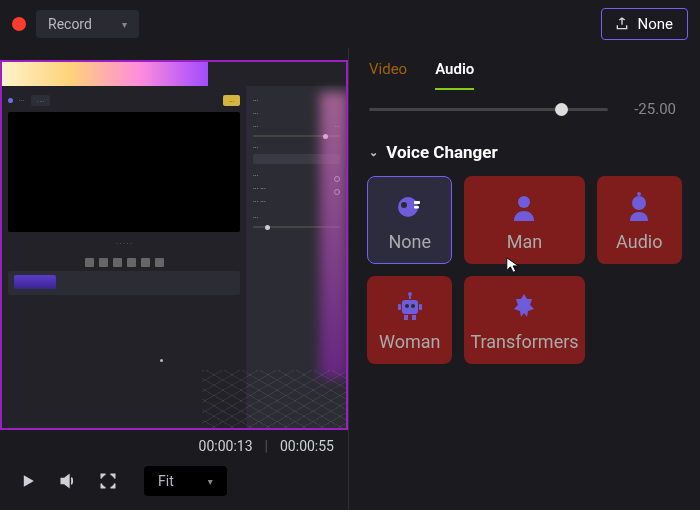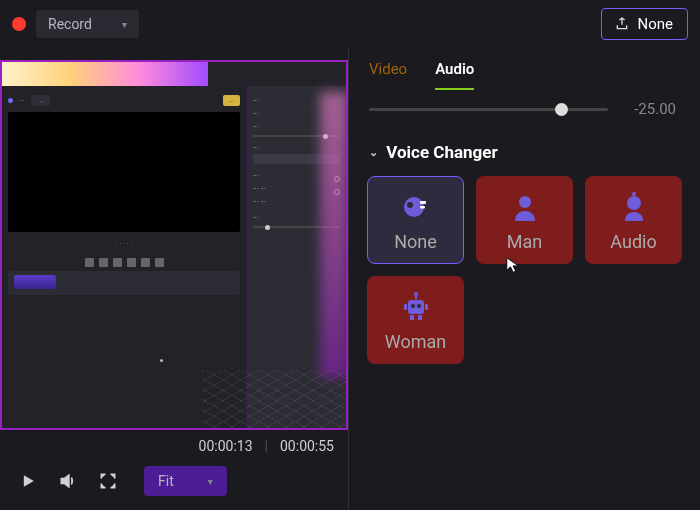--- a/index.html
+++ b/index.html
@@ -40,21 +40,21 @@
 .glow-r { position:absolute; right:-2px; top:30px; bottom:50px; width:28px; background: linear-gradient(#ff8cdb,#9a20c4); filter: blur(6px); opacity:.55;}
 .wire { position:absolute; right:-6px; bottom:-12px; width:150px; height:70px; background:
   repeating-linear-gradient(30deg, transparent, transparent 8px, rgba(200,200,210,.09) 8px, rgba(200,200,210,.09) 9px),
   repeating-linear-gradient(-30deg, transparent, transparent 8px, rgba(200,200,210,.09) 8px, rgba(200,200,210,.09) 9px);}
 .dot-c { position:absolute; left:46%; bottom:18%; width:3px; height:3px; background:#bbb; border-radius:50%;}
 
 .time-row { display:flex; justify-content: flex-end; gap:12px; font-size:14px; color:#d0d0d8; padding: 8px 14px 0 0;}
 .time-sep { color:#555;}
 .ctrl-row { display:flex; align-items:center; gap:20px; padding: 12px 10px 6px 18px;}
 .ctrl-row svg { width:20px; height:20px; fill:#d0d0d8; cursor:pointer;}
-.fit-dd { display:flex; align-items:center; gap:34px; background:#4c1d95; padding:7px 14px; border-radius:4px; font-size:14px; cursor:pointer; margin-left:6px;}
+.fit-dd { display:flex; align-items:center; gap:34px; background:#000000; padding:7px 14px; border-radius:4px; font-size:14px; cursor:pointer; margin-left:6px;}
 
 .panel-col { flex:1; border-left:1px solid #2f2f38; display:flex; flex-direction:column; }
 .tabs { display:flex; gap:28px; padding: 12px 20px 0; font-size:15px; }
 .tab { padding-bottom: 10px; cursor:pointer; color:#a16207; }
 .tab.active { color:#fff; font-weight:600; border-bottom:2px solid #84cc16;}
 .slider-row { display:flex; align-items:center; gap:12px; padding: 10px 24px 6px 20px;}
 .slider-track { flex:1; height:3px; background:#444; position:relative; border-radius:2px;}
 .slider-knob { position:absolute; right:40px; top:-5px; width:13px; height:13px; background:#ddd; border-radius:50%;}
 .slider-val { font-size:15px; color:#888; min-width:56px; text-align:right;}
 
@@ -220,20 +220,28 @@
               <rect x="15" y="3" width="2" height="5" fill="#6e5cda"></rect>
               <circle cx="16" cy="3" r="2" fill="#6e5cda"></circle>
               <rect x="4" y="13" width="3" height="6" rx="1" fill="#6e5cda"></rect>
               <rect x="25" y="13" width="3" height="6" rx="1" fill="#6e5cda"></rect>
               <rect x="10" y="24" width="4" height="5" fill="#6e5cda"></rect>
               <rect x="18" y="24" width="4" height="5" fill="#6e5cda"></rect>
             </svg>
         </div>
         <div class="card-lbl">Woman</div>
       </div>
+      <div class="card">
+        <div class="icn">
+          <svg viewBox="0 0 32 32">
+              <path d="M16 3l3 5h5l-2 6 4 4-6 2-1 6-3-4-3 4-1-6-6-2 4-4-2-6h5z" fill="#6e5cda"></path>
+            </svg>
+        </div>
+        <div class="card-lbl">Transformers</div>
+      </div>
     </div>
   </div>
 </div>
 
 <div class="cursor">
   <svg viewBox="0 0 20 20">
       <path d="M2 2l0 14 4-4 3 6 3-1-3-6 6 0z" fill="#fff" stroke="#000" stroke-width="1"></path>
     </svg>
 </div>
 

